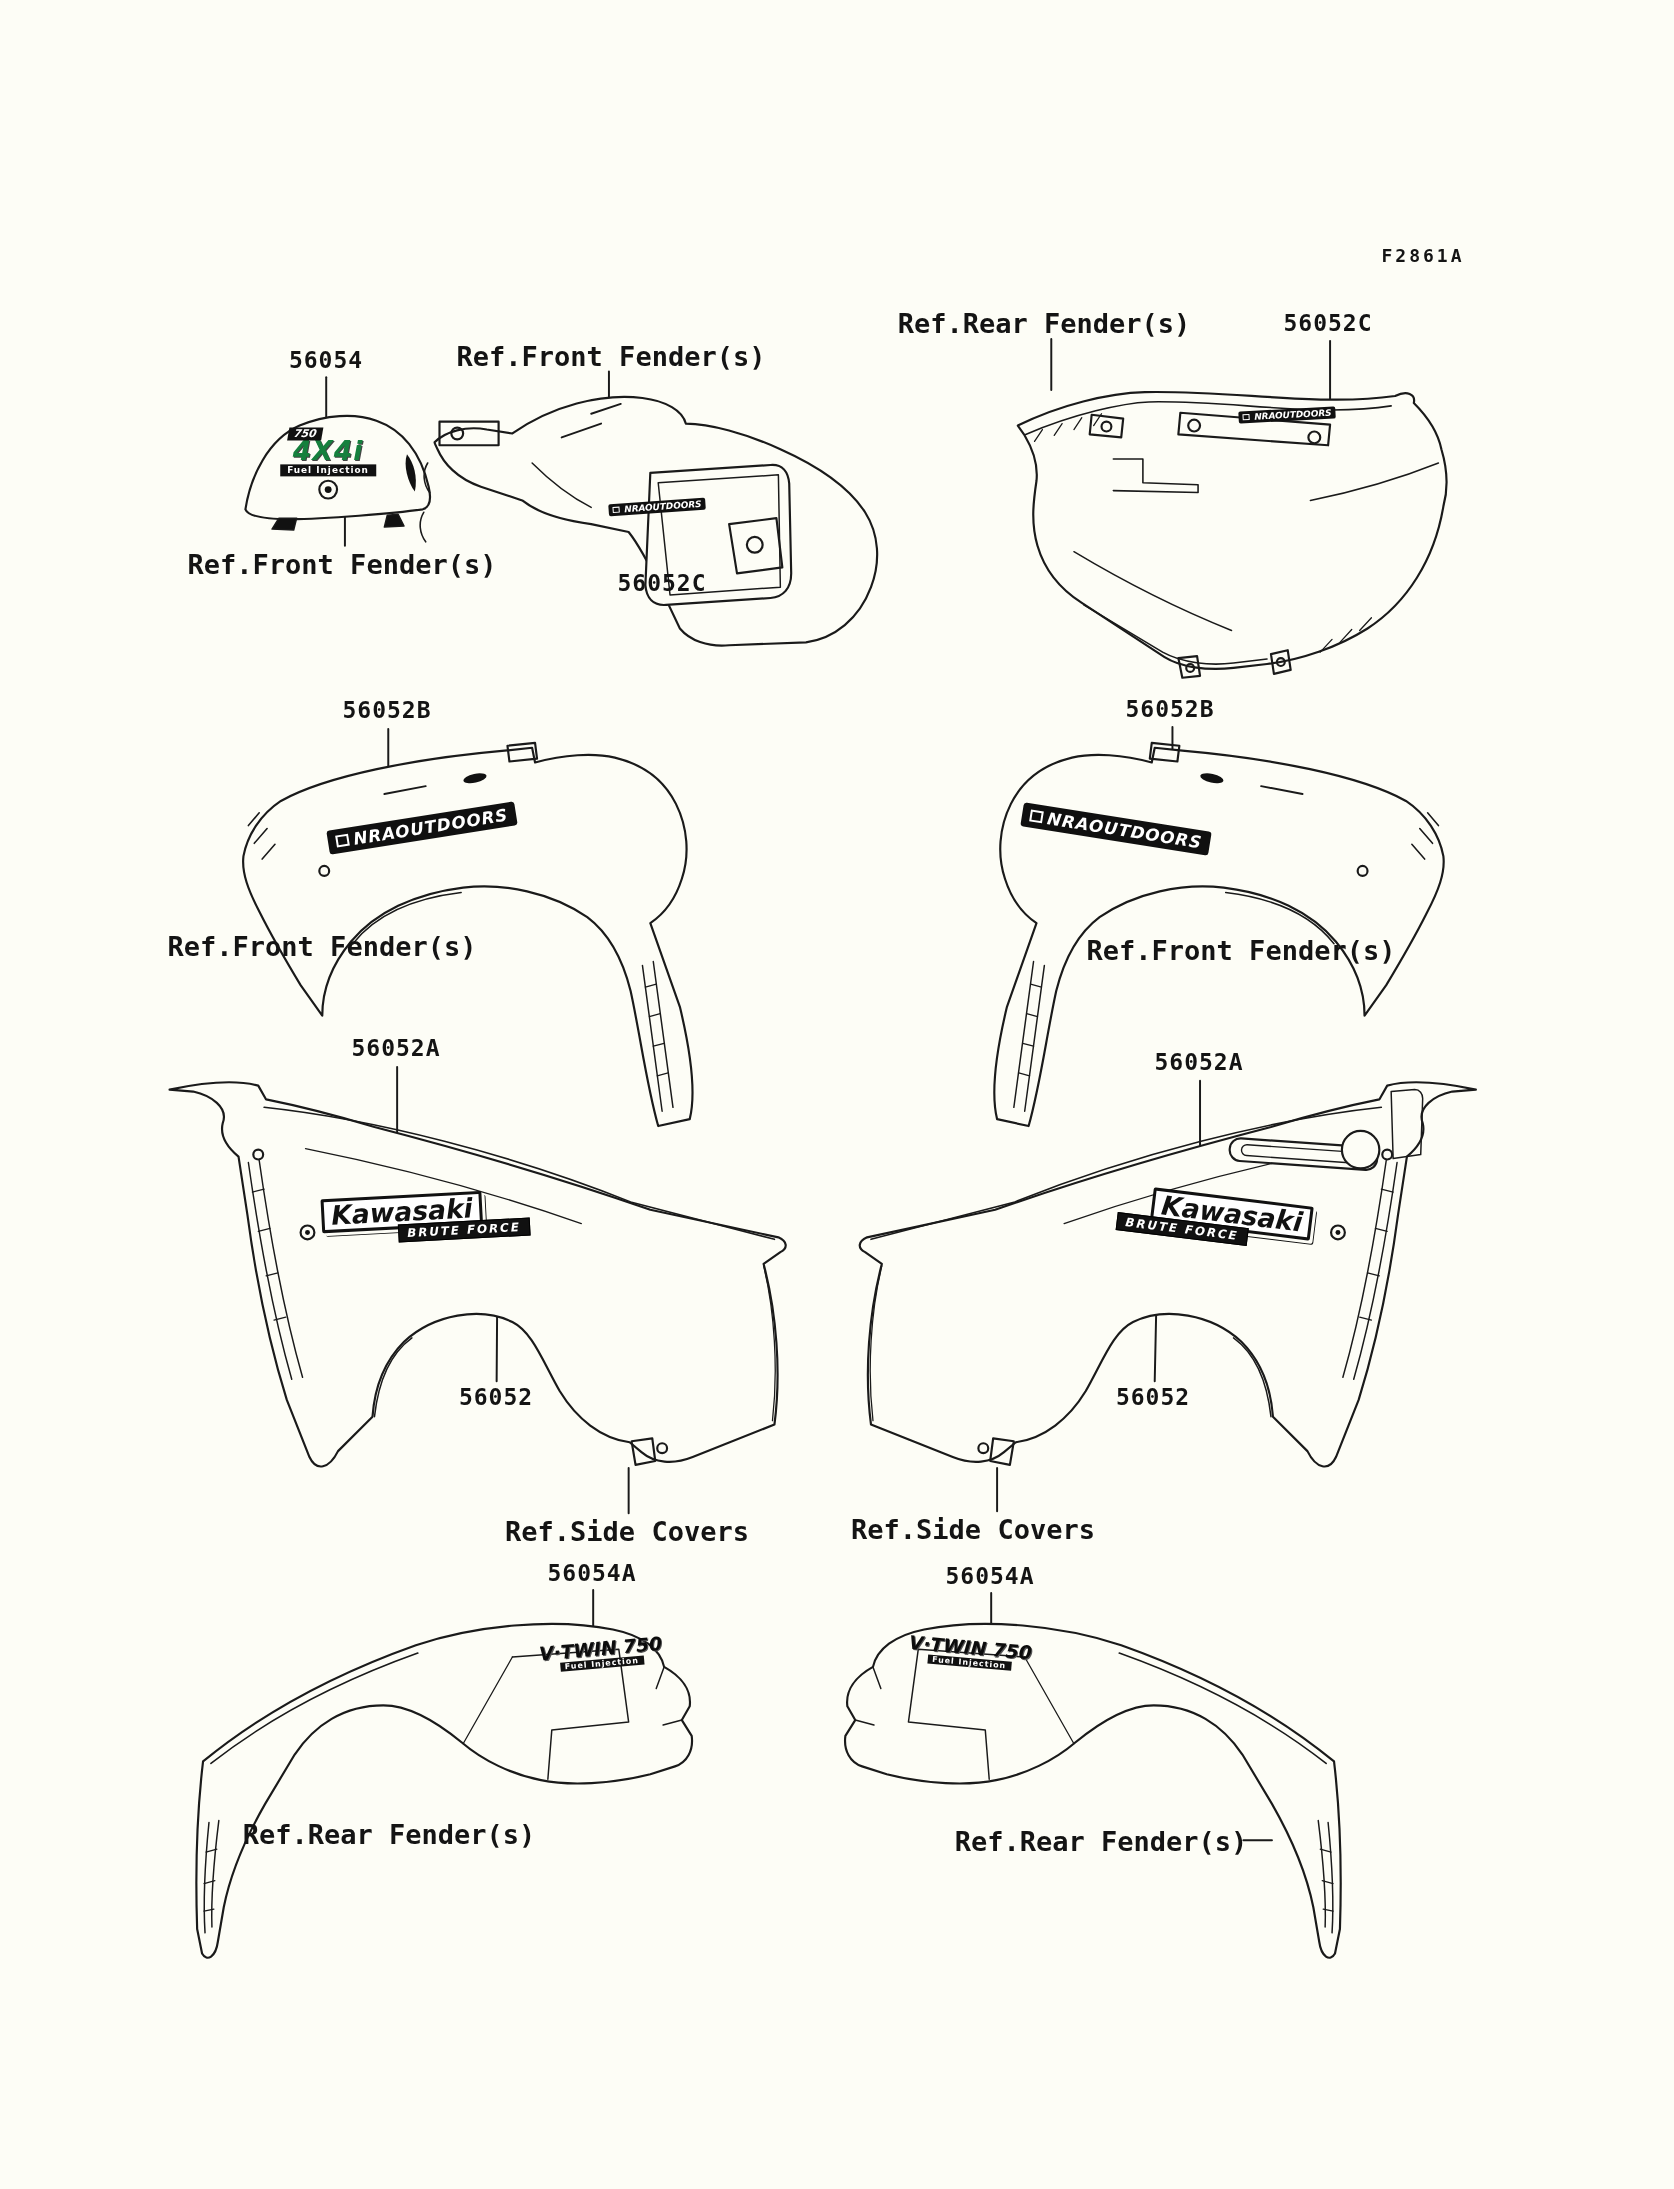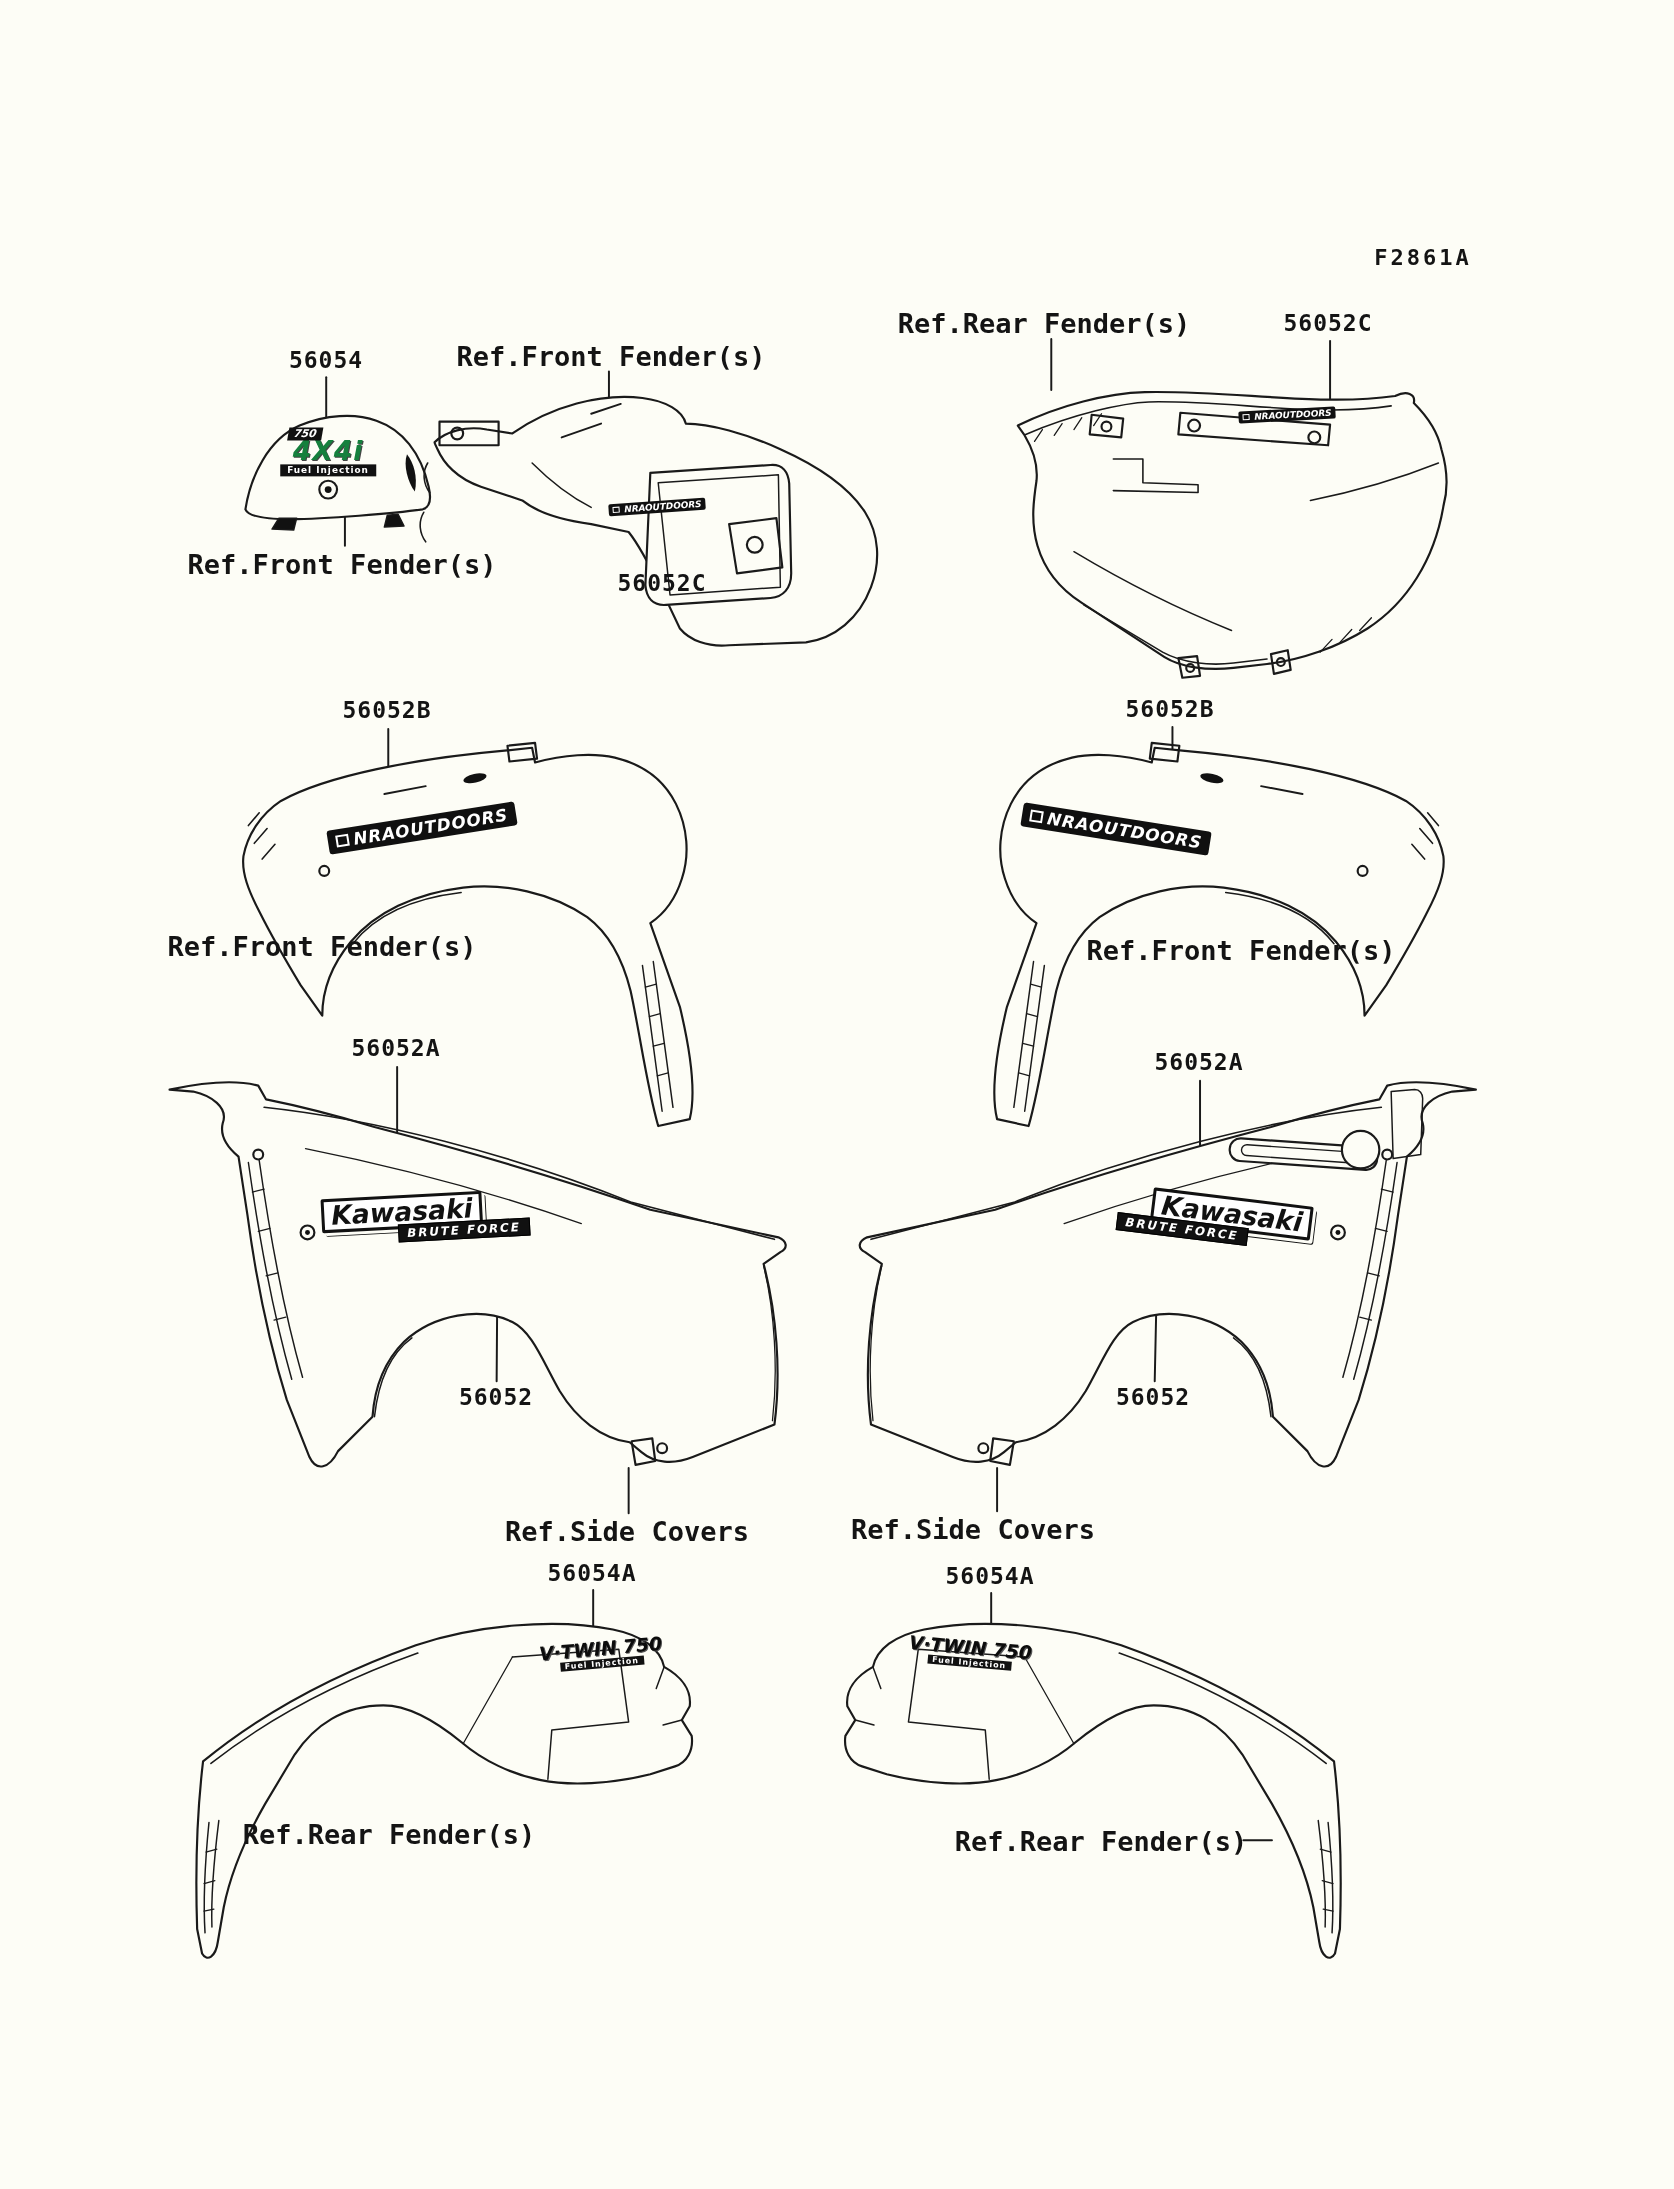--- a/index.html
+++ b/index.html
@@ -9,21 +9,21 @@
     font-family:"DejaVu Sans Mono", "Liberation Mono", monospace;
     color:#111;
   }
   #art{position:absolute;left:0;top:0;width:1675px;height:2190px;}
   .callout{
     position:absolute;transform:translateX(-50%);
     font-weight:bold;font-size:23px;line-height:1.1;letter-spacing:1px;
     white-space:nowrap;color:#141414;
   }
   .ref{font-size:27px;letter-spacing:0px;}
-  .code{font-size:22px;letter-spacing:3px;text-align:right;}
+  .code{font-size:18px;letter-spacing:3px;text-align:right;}
   .decal{position:absolute;white-space:nowrap;}
   
   .decal-nra{
     display:flex;align-items:center;gap:4.9px;
     background:#101010;color:#fff;border-radius:3px;
     font-family:"DejaVu Sans", "Liberation Sans", sans-serif;
     font-weight:bold;font-style:italic;
   }
   .decal-nra .nra-sq{flex:0 0 auto;border:2px solid #fff;background:#101010;}
   .nra-lg{font-size:16.7px;padding:2px 7.9px;letter-spacing:1px;}

